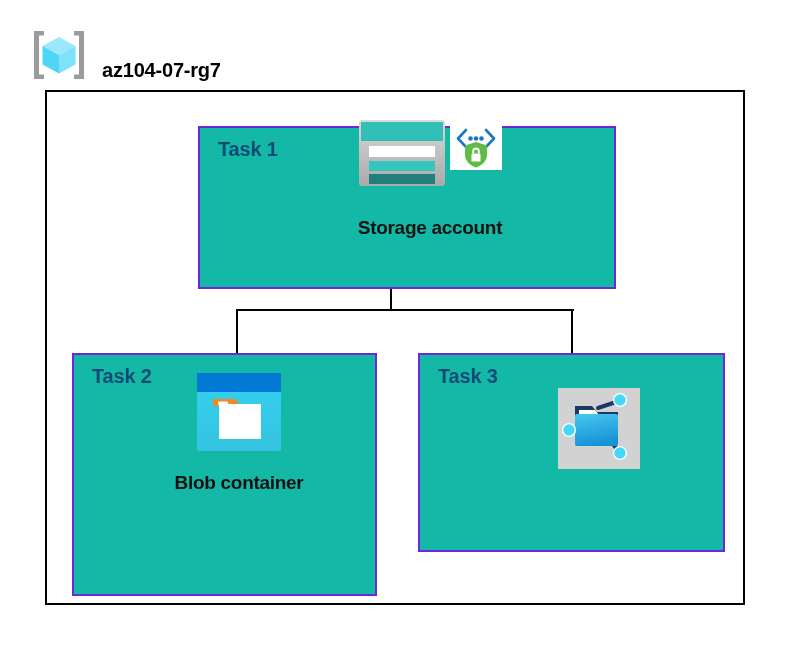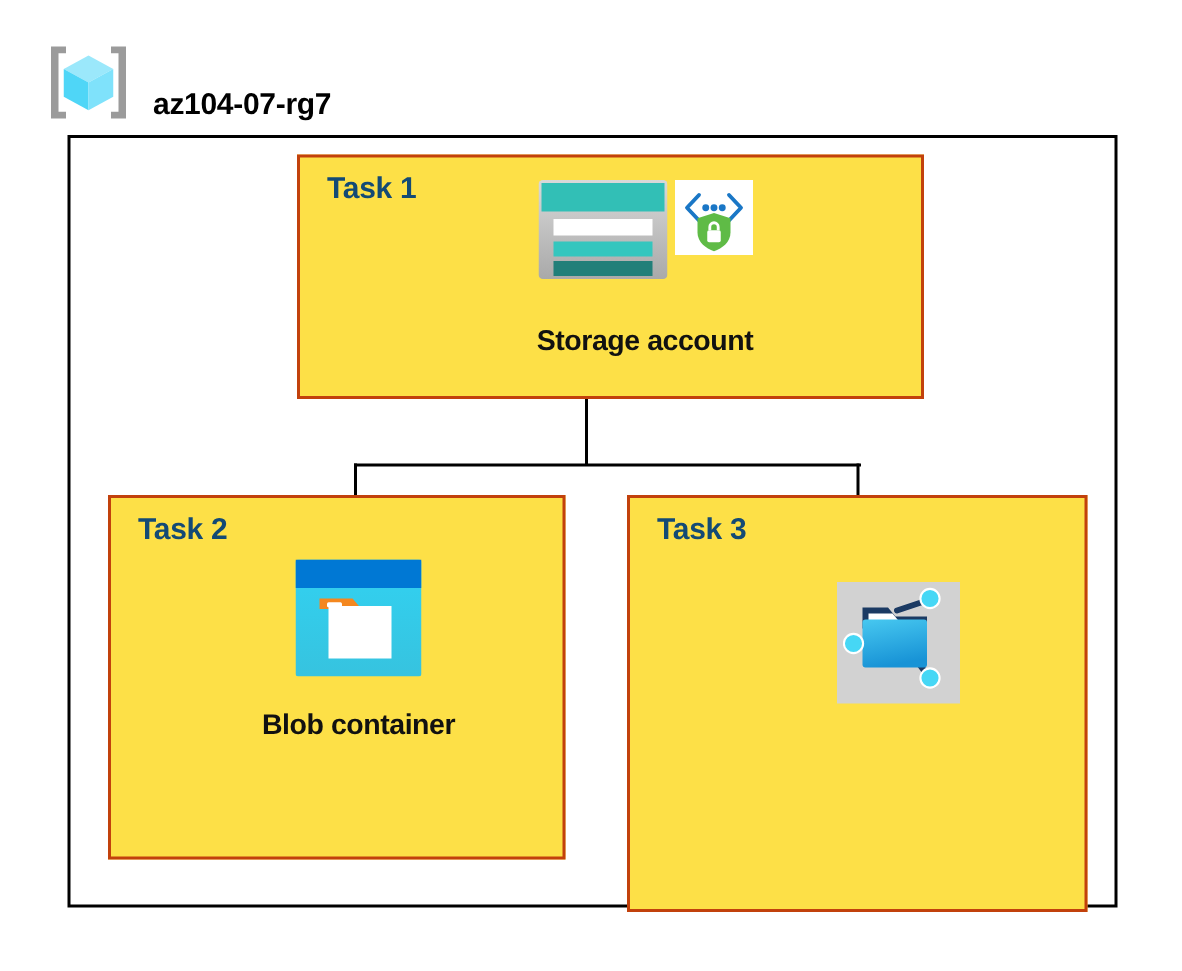--- a/index.html
+++ b/index.html
@@ -54,27 +54,28 @@
     width: 700px;
     height: 515px;
     border: 2px solid #000000;
     background: #ffffff;
     box-sizing: border-box;
   }
 
   
   .task-box {
     position: absolute;
-    border: 2px solid #c2410c;
-    background: #fde047;
+    border: 2px solid #6d28d9;
+    background: #14b8a6;
     box-sizing: border-box;
+    margin-top: 23px;
   }
   .task-box.t1 { left: 198px; top: 103px;  width: 418px; height: 163px; }
   .task-box.t2 { left: 72px;  top: 330px;  width: 305px; height: 243px; }
-  .task-box.t3 { left: 418px; top: 330px;  width: 307px; height: 278px; padding-left: 36px; }
+  .task-box.t3 { left: 418px; top: 330px;  width: 307px; height: 199px; padding-left: 36px; }
 
   .task-label {
     position: absolute;
     left: 18px;
     top: 10px;
     font-size: 20px;
     font-weight: bold;
     color: #134a75;
     letter-spacing: -0.2px;
     white-space: nowrap;

